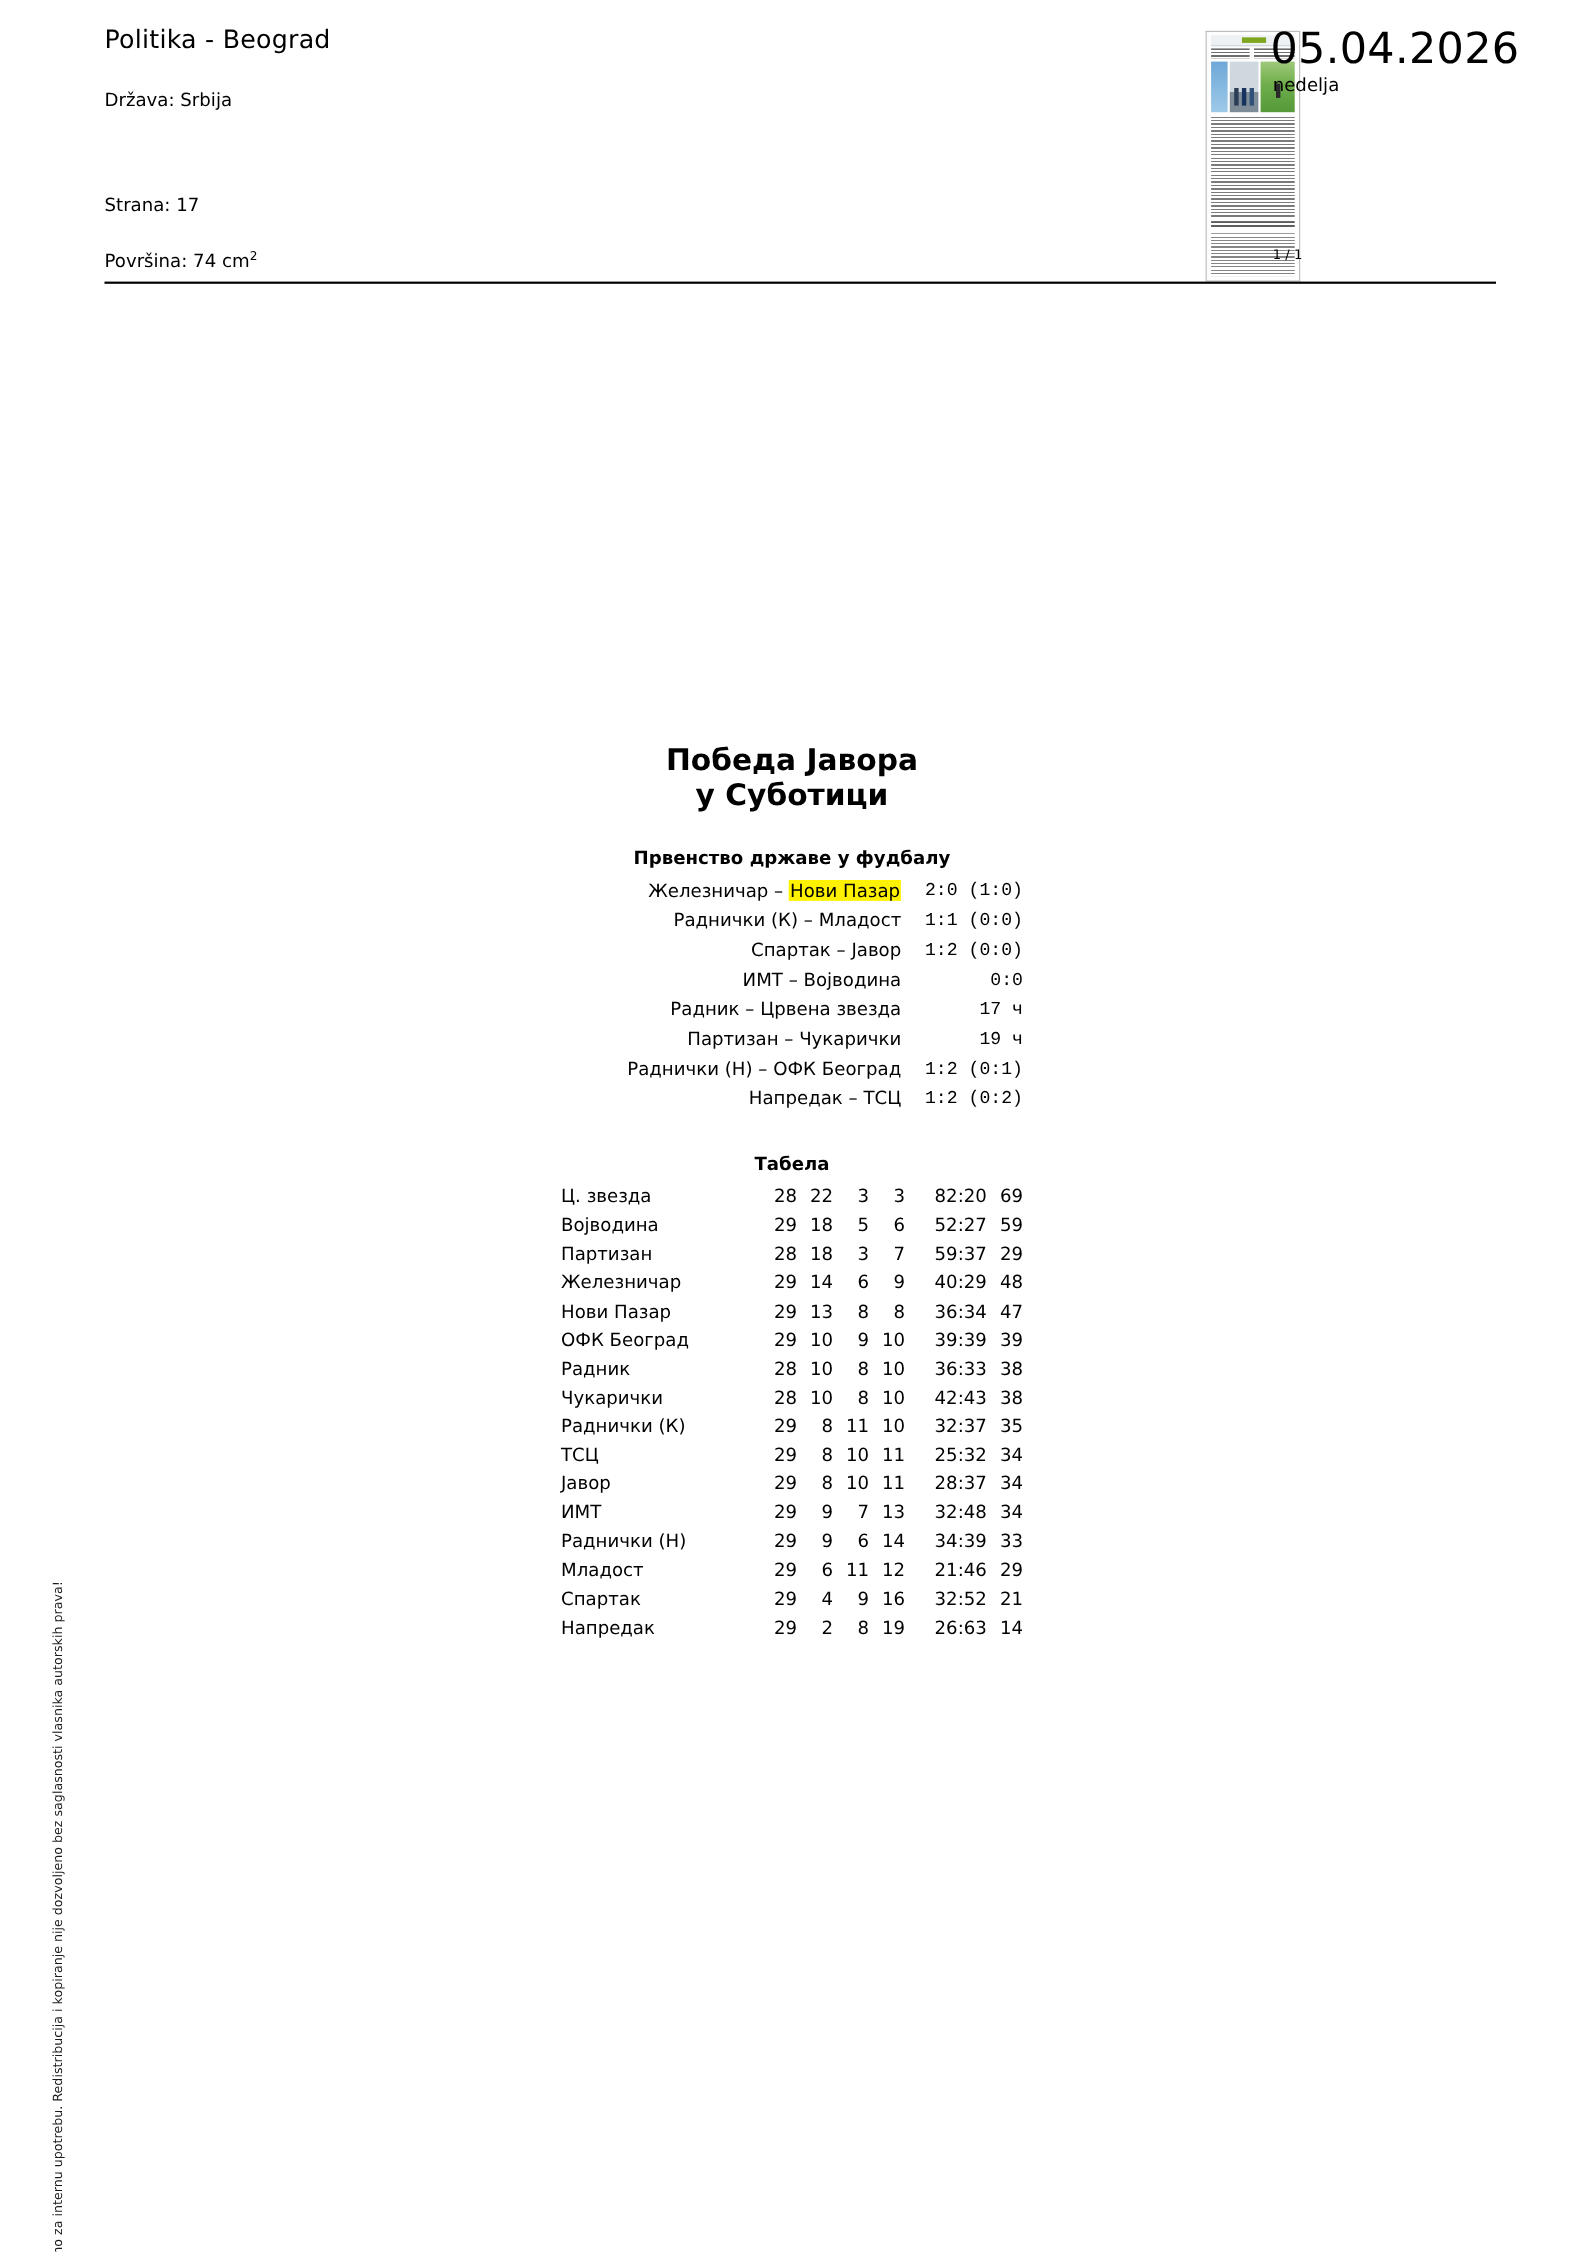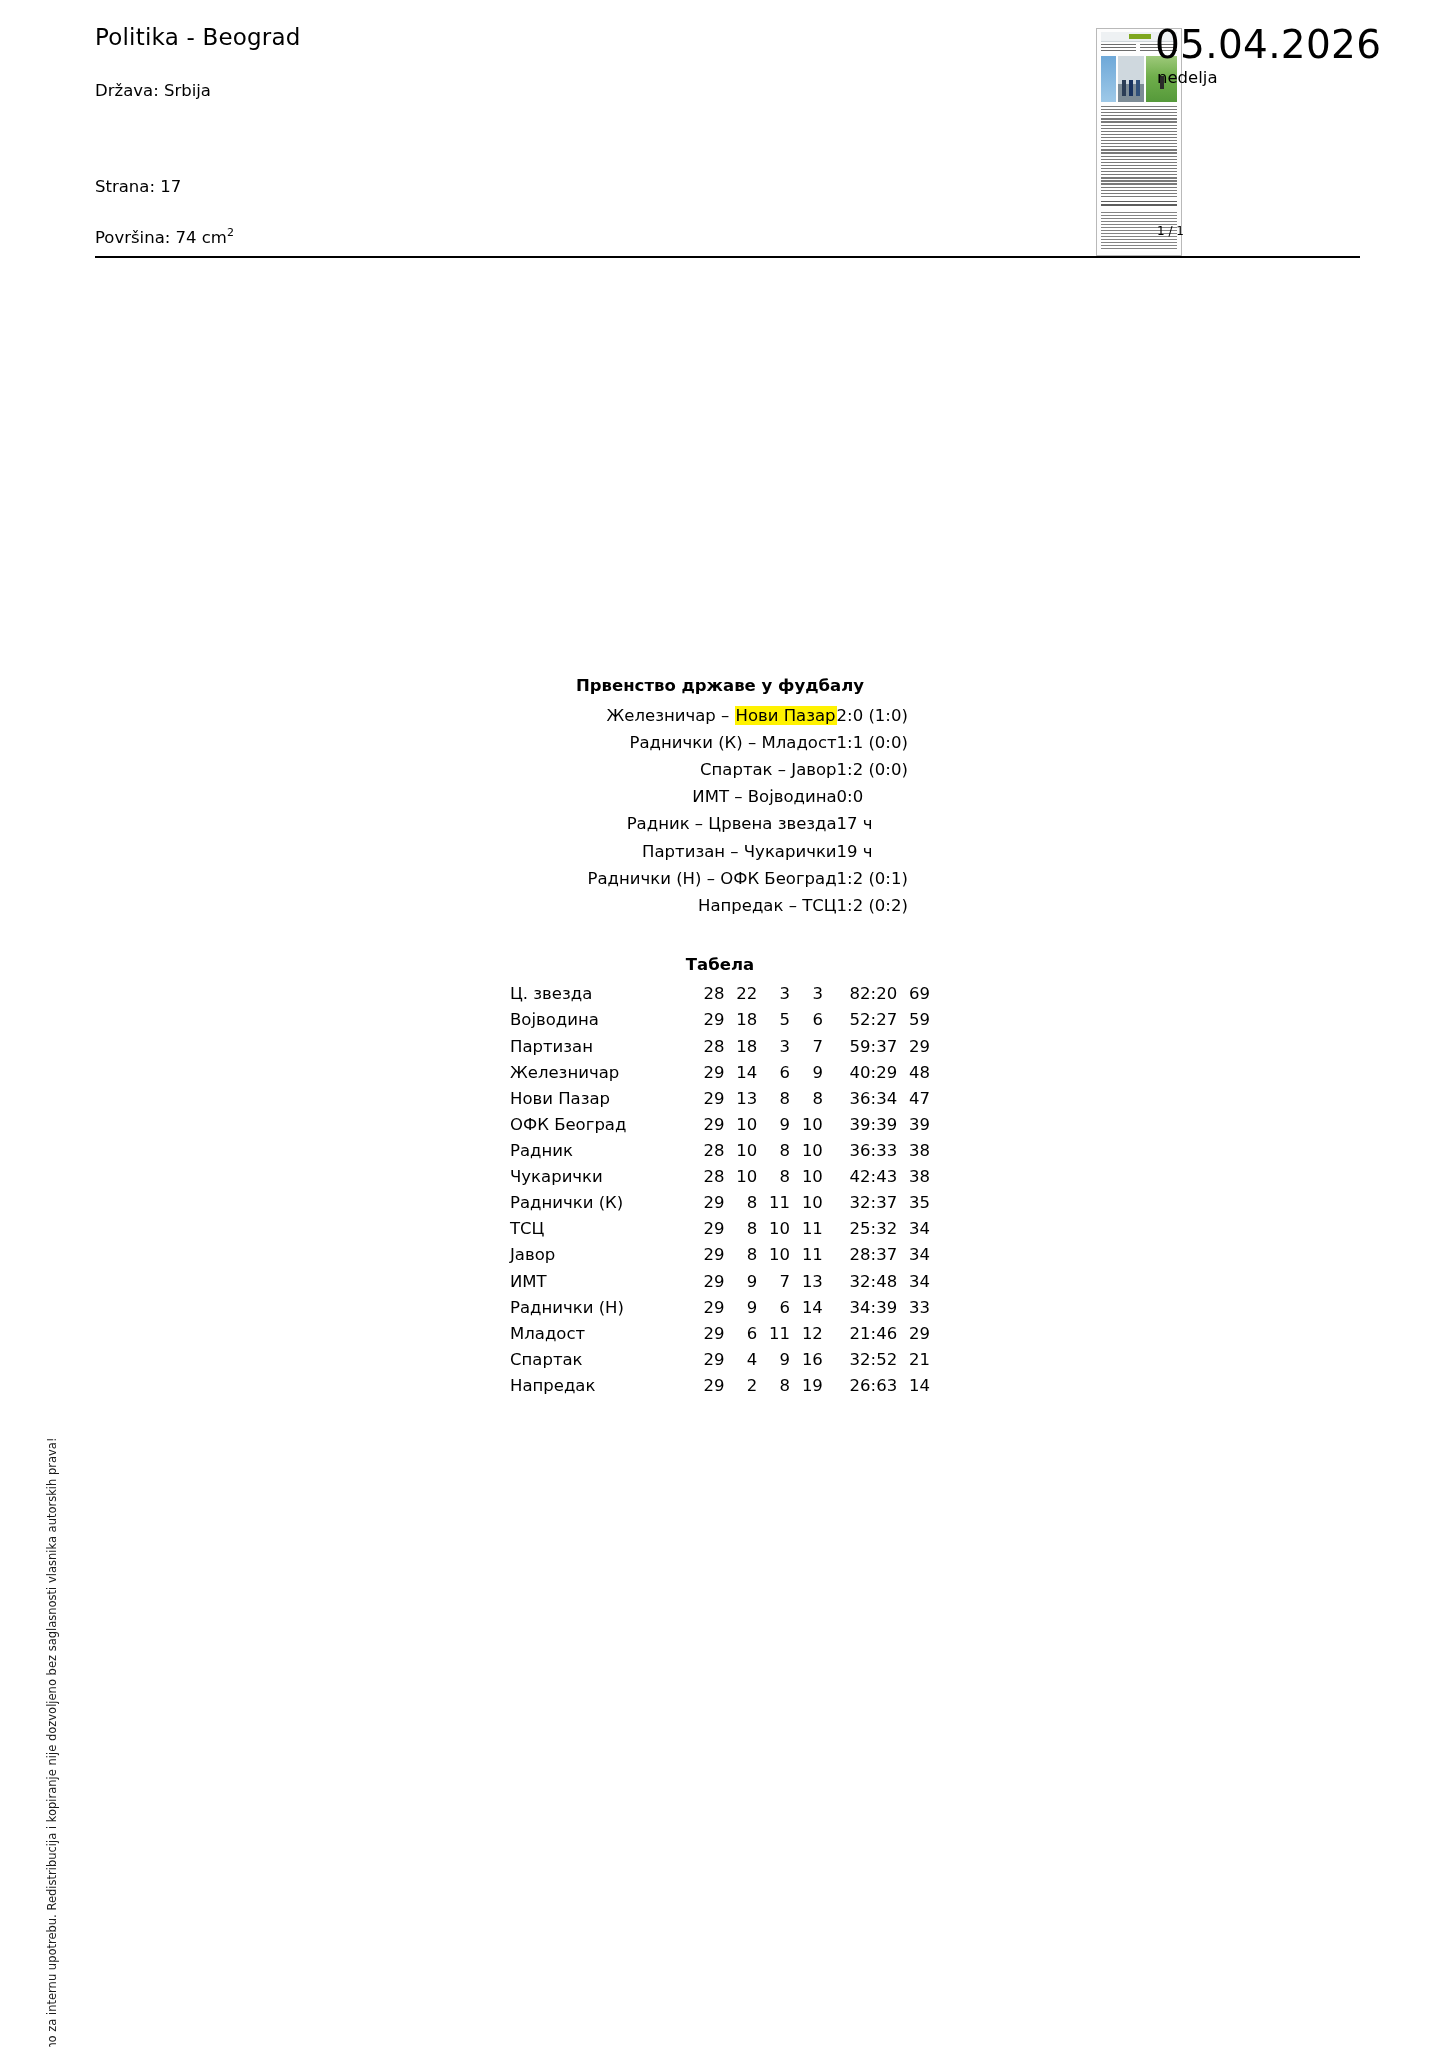--- a/index.html
+++ b/index.html
@@ -190,21 +190,21 @@
     border-collapse: collapse;
     font-size: 16.5px;
     width: 100%;
   }
   table.results td {
     padding: 3px 0;
     vertical-align: bottom;
     line-height: 1.28;
   }
   td.match { text-align: right; white-space: nowrap; margin-top: 40px; }
-  td.score { white-space: nowrap; padding-left: 12px; }
+  td.score { text-align: right; white-space: nowrap; padding-left: 12px; font-family: Liberation Mono, monospace; }
   .hl {
     background: #fff200;
     padding: 0 1px;
   }
 
   table.standings td {
     padding: 2.5px 0;
     line-height: 1.28;
     white-space: nowrap;
   }
@@ -246,20 +246,22 @@
 
   <div id="date">05.04.2026</div>
   <div id="weekday">nedelja</div>
   <div id="pagecount">1 / 1</div>
 </div>
 <div id="header-rule"></div>
 
 <div id="copyright">Ovaj dokument je samo za internu upotrebu. Redistribucija i kopiranje nije dozvoljeno bez saglasnosti vlasnika autorskih prava!</div>
 
 <div id="article">
+  <h1 id="art-title">Победа Јавора
+у Суботици</h1>
 
   <div class="section-head">Првенство државе у фудбалу</div>
   <table class="results">
     <tbody id="results-body">
         <tr>
           <td class="match">Железничар – <span class="hl">Нови Пазар</span></td>
           <td class="score">2:0 (1:0)</td>
         </tr>
         <tr>
           <td class="match">Раднички (К) – Младост</td>

